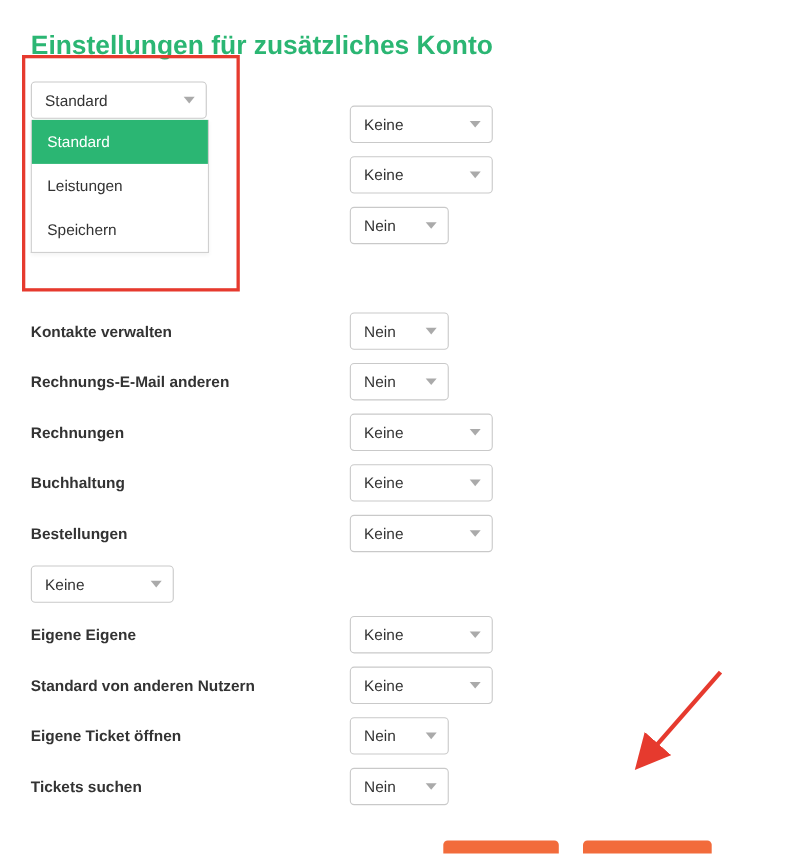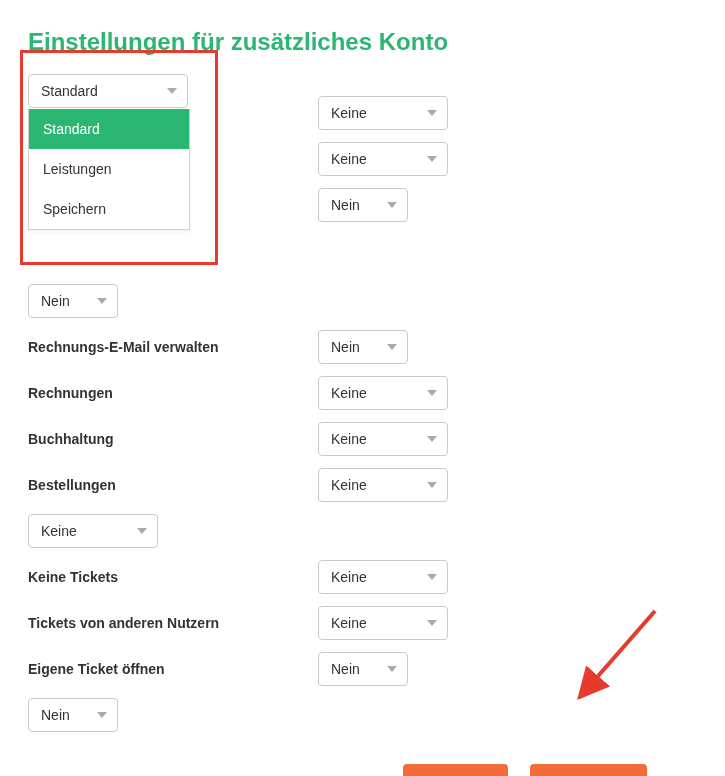--- a/index.html
+++ b/index.html
@@ -147,27 +147,28 @@
     <div class="row-label"></div>
     <div class="select small">
       <span>Nein</span>
       <span class="caret"></span>
     </div>
   </div>
 </div>
 
 <div class="rows" id="rows-container">
     <div class="row">
-      <div class="select small">
-        <span>Nein</span>
-        <span class="caret"></span>
-      </div>
-    </div>
-    <div class="row">
-      <div class="row-label">Rechnungs-E-Mail verwalten</div>
+      <div class="row-label">Kontakte verwalten</div>
+      <div class="select small">
+        <span>Nein</span>
+        <span class="caret"></span>
+      </div>
+    </div>
+    <div class="row">
+      <div class="row-label">Rechnungs-E-Mail anderen</div>
       <div class="select small">
         <span>Nein</span>
         <span class="caret"></span>
       </div>
     </div>
     <div class="row">
       <div class="row-label">Rechnungen</div>
       <div class="select med">
         <span>Keine</span>
         <span class="caret"></span>
@@ -187,41 +188,42 @@
         <span class="caret"></span>
       </div>
     </div>
     <div class="row">
       <div class="select med">
         <span>Keine</span>
         <span class="caret"></span>
       </div>
     </div>
     <div class="row">
-      <div class="row-label">Keine Tickets</div>
-      <div class="select med">
-        <span>Keine</span>
-        <span class="caret"></span>
-      </div>
-    </div>
-    <div class="row">
-      <div class="row-label">Tickets von anderen Nutzern</div>
+      <div class="row-label">Eigene Eigene</div>
+      <div class="select med">
+        <span>Keine</span>
+        <span class="caret"></span>
+      </div>
+    </div>
+    <div class="row">
+      <div class="row-label">Standard von anderen Nutzern</div>
       <div class="select med">
         <span>Keine</span>
         <span class="caret"></span>
       </div>
     </div>
     <div class="row">
       <div class="row-label">Eigene Ticket öffnen</div>
       <div class="select small">
         <span>Nein</span>
         <span class="caret"></span>
       </div>
     </div>
     <div class="row">
+      <div class="row-label">Tickets suchen</div>
       <div class="select small">
         <span>Nein</span>
         <span class="caret"></span>
       </div>
     </div>
   </div>
 
 <div class="buttons">
   <button class="btn">Löschen</button>
   <button class="btn">Speichern</button>

